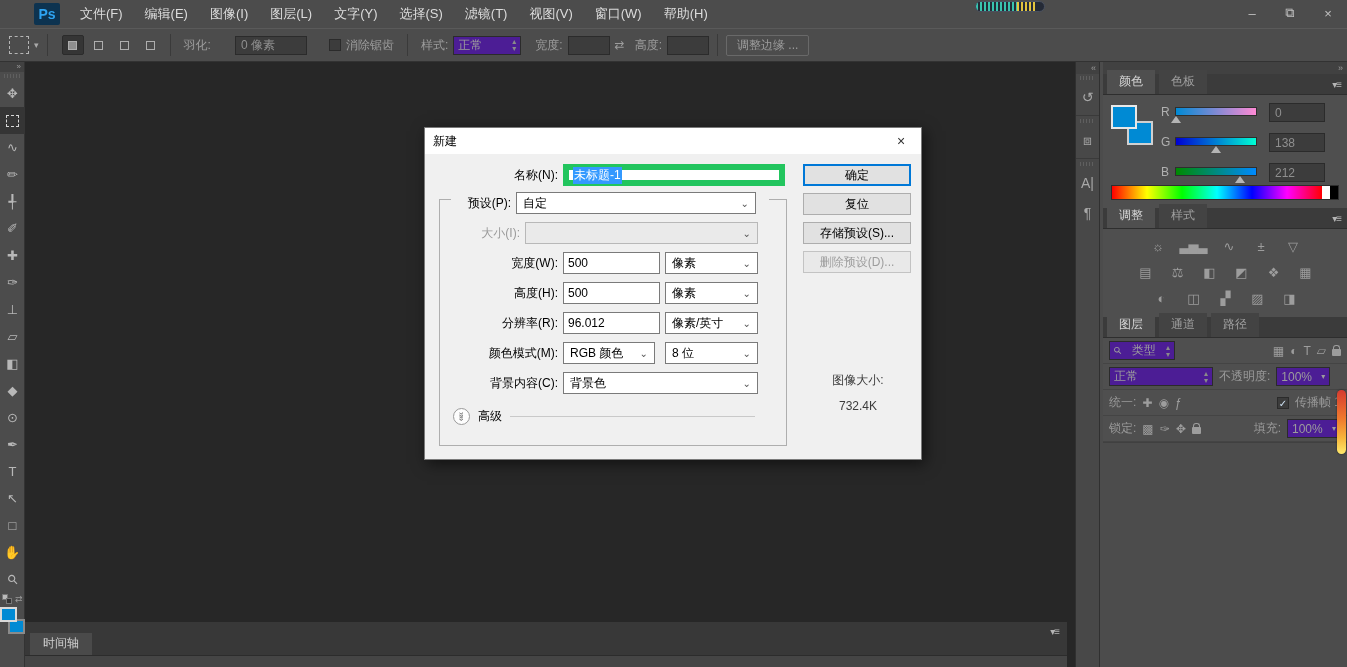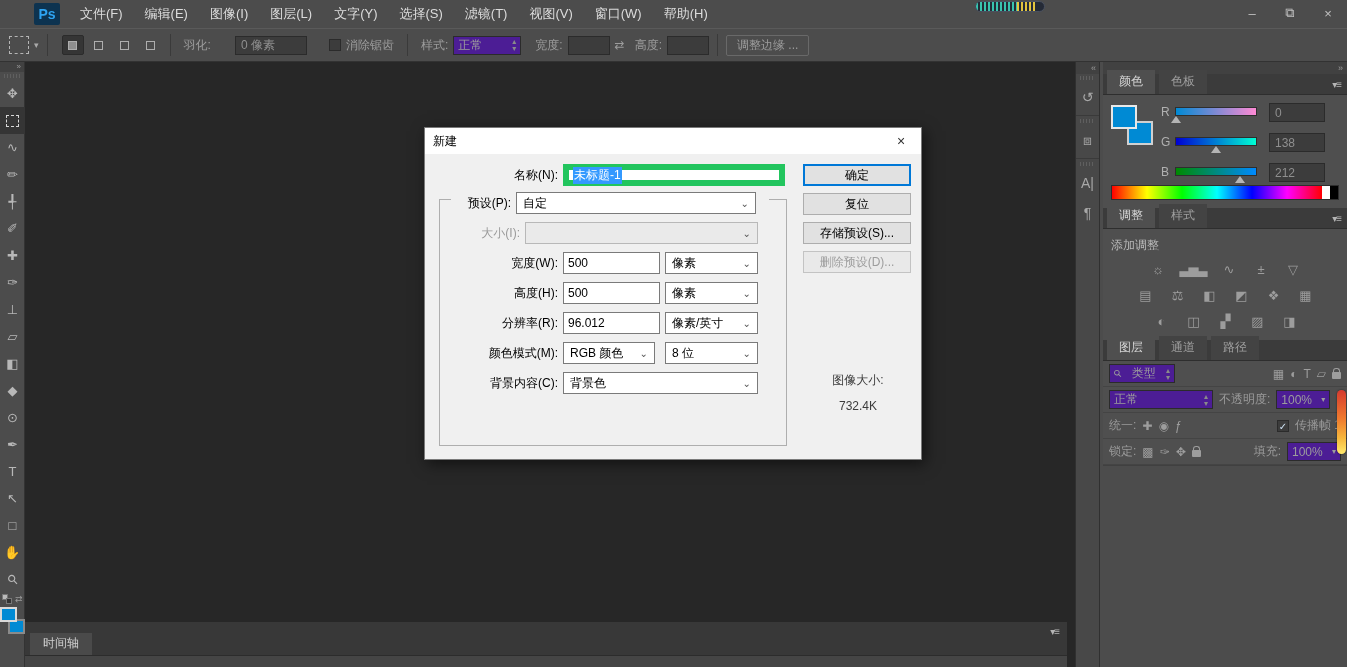--- a/index.html
+++ b/index.html
@@ -359,21 +359,20 @@
           <div class="spec-k"></div>
       </div>
     </div>
 
     <div class="tabbar">
       <div class="tab active">调整</div>
       <div class="tab">样式</div>
       <div class="panel-menu tab-menu">▾≡</div>
     </div>
     <div class="adj-body">
-      <div class="adj-title">添加调整</div>
       <div class="adj-row">
         <span class="adj-icon">☼</span>
         <span class="adj-icon">▃▅▃</span>
         <span class="adj-icon">∿</span>
         <span class="adj-icon">±</span>
         <span class="adj-icon">▽</span>
       </div>
       <div class="adj-row">
         <span class="adj-icon">▤</span>
         <span class="adj-icon">⚖</span>
@@ -526,20 +525,27 @@
       </div>
 
       <div class="frow" style="left:0; top:218px;">
         <span class="flabel">背景内容(C):</span>
         <div class="w-select" style="width:195px;">
           <span>背景色</span>
             <span class="chev">⌄</span>
         </div>
       </div>
 
+      <div class="frow" style="left:28px; top:254px; width:302px;">
+        <div class="adv-chev">
+            <span>««</span>
+          </div>
+        <span style="margin-left:8px;">高级</span>
+        <div class="adv-line"></div>
+      </div>
 
       <div class="btn-col" style="top:10px;">
         <div class="w-btn default">确定</div>
         <div class="w-btn">复位</div>
         <div class="w-btn">存储预设(S)...</div>
         <div class="w-btn dis">删除预设(D)...</div>
       </div>
 
       <div class="img-size">
         <div>图像大小:</div>

